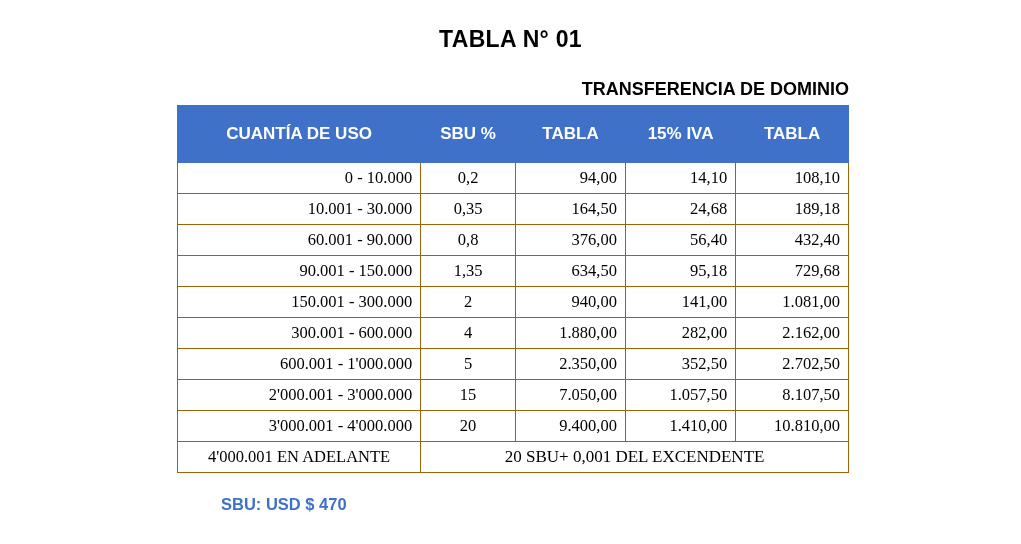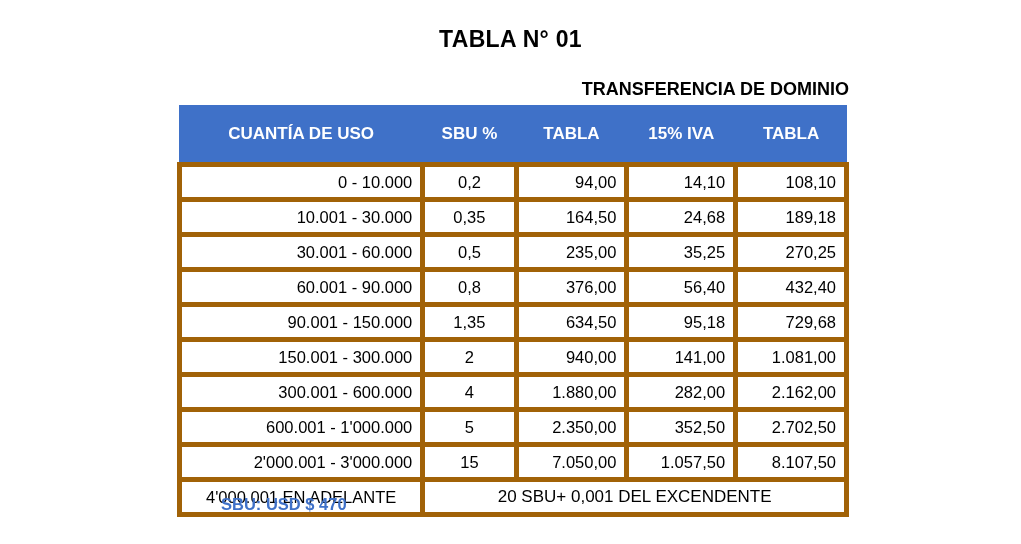--- a/index.html
+++ b/index.html
@@ -53,23 +53,24 @@
     font-weight: bold;
     font-size: 17px;
     height: 32px;
     text-align: center;
     padding: 12px 8px;
     border: 1px solid #3F71C8;
     white-space: nowrap;
   }
   table.tabla td {
     height: 30px;
-    border: 5px solid #a16207;
+    border: 1px solid #a16207;
     padding: 0 8px;
     white-space: nowrap;
+    font-family: Liberation Serif, serif;
   }
   td.c-rango { text-align: right; width: 250px; }
   td.c-sbu   { text-align: center; width: 90px; }
   td.c-valor { text-align: right; width: 112px; }
   td.c-iva   { text-align: right; width: 108px; }
   td.c-total { text-align: right; width: 112px; }
 
   tr.footer-row td.f-left {
     text-align: center;
     font-size: 16.5px;
@@ -116,27 +117,20 @@
         <td class="c-total">108,10</td>
       </tr>
       <tr>
         <td class="c-rango">10.001 - 30.000</td>
         <td class="c-sbu">0,35</td>
         <td class="c-valor">164,50</td>
         <td class="c-iva">24,68</td>
         <td class="c-total">189,18</td>
       </tr>
       <tr>
-        <td class="c-rango">30.001 - 60.000</td>
-        <td class="c-sbu">0,5</td>
-        <td class="c-valor">235,00</td>
-        <td class="c-iva">35,25</td>
-        <td class="c-total">270,25</td>
-      </tr>
-      <tr>
         <td class="c-rango">60.001 - 90.000</td>
         <td class="c-sbu">0,8</td>
         <td class="c-valor">376,00</td>
         <td class="c-iva">56,40</td>
         <td class="c-total">432,40</td>
       </tr>
       <tr>
         <td class="c-rango">90.001 - 150.000</td>
         <td class="c-sbu">1,35</td>
         <td class="c-valor">634,50</td>
@@ -164,20 +158,27 @@
         <td class="c-iva">352,50</td>
         <td class="c-total">2.702,50</td>
       </tr>
       <tr>
         <td class="c-rango">2'000.001 - 3'000.000</td>
         <td class="c-sbu">15</td>
         <td class="c-valor">7.050,00</td>
         <td class="c-iva">1.057,50</td>
         <td class="c-total">8.107,50</td>
       </tr>
+      <tr>
+        <td class="c-rango">3'000.001 - 4'000.000</td>
+        <td class="c-sbu">20</td>
+        <td class="c-valor">9.400,00</td>
+        <td class="c-iva">1.410,00</td>
+        <td class="c-total">10.810,00</td>
+      </tr>
       <tr class="footer-row">
         <td class="f-left">4'000.001 EN ADELANTE</td>
         <td class="f-right" colspan="4">20 SBU+ 0,001 DEL EXCENDENTE</td>
       </tr>
     </tbody>
   </table>
 
   <div class="sbu-note">SBU: USD $ 470</div>
 
 </div>

